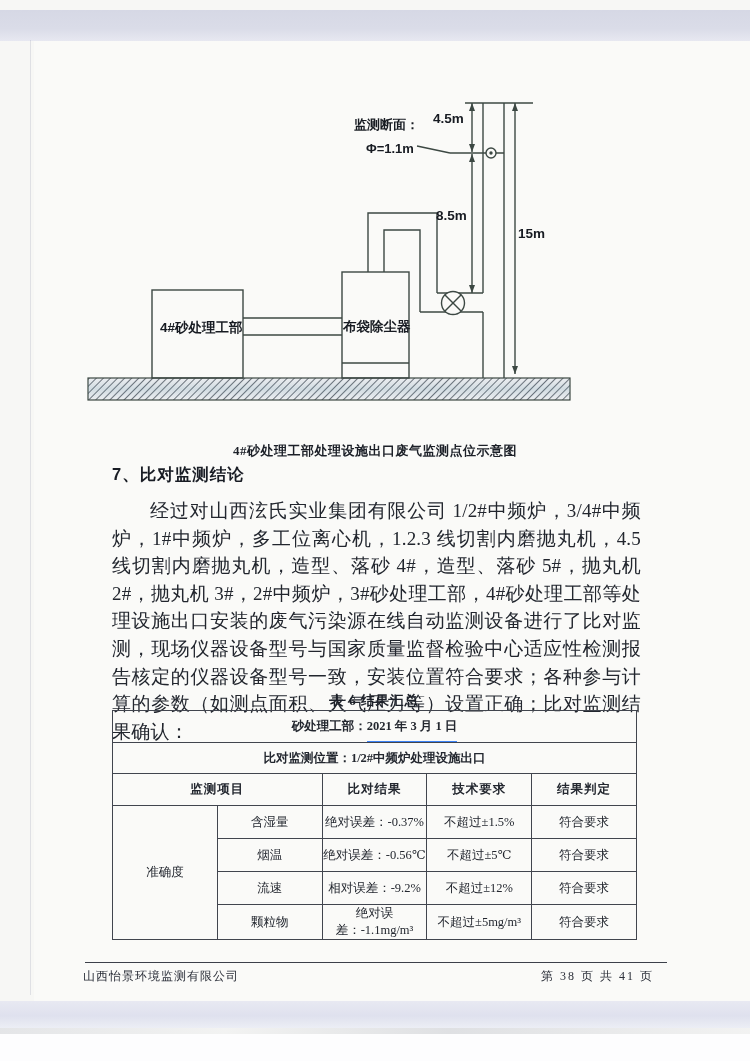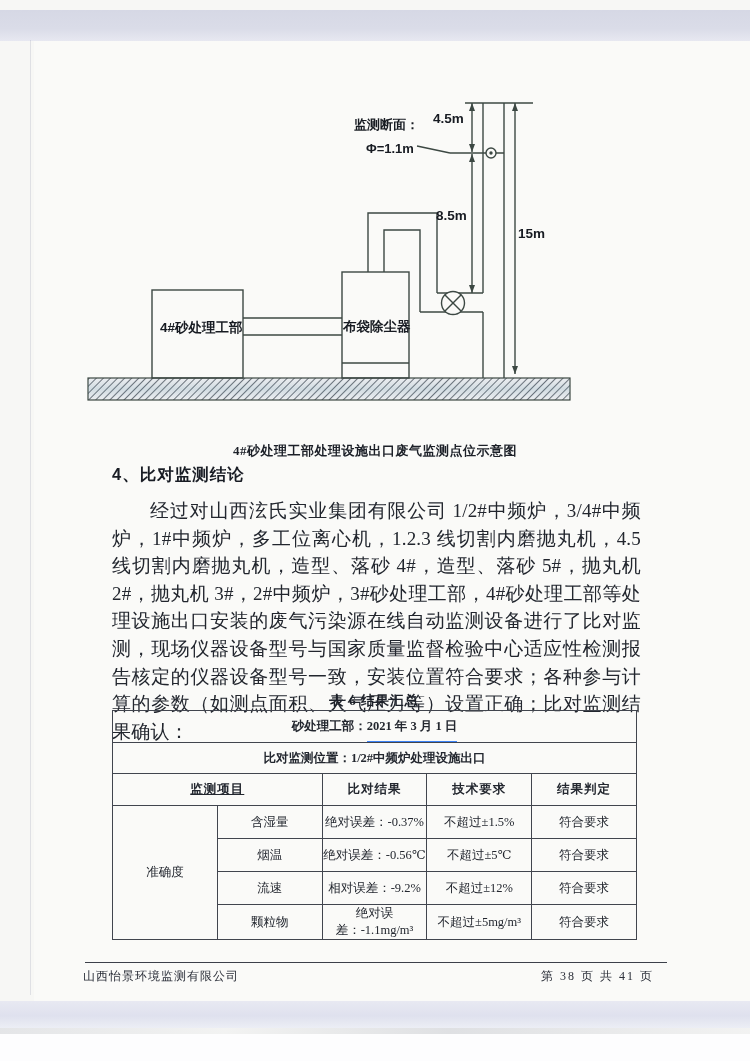--- a/index.html
+++ b/index.html
@@ -146,37 +146,37 @@
   <text class="dtext" x="354" y="129" font-size="13">监测断面：</text>
   <text class="dtext" x="366" y="153" font-size="13">Φ=1.1m</text>
   <text class="dtext" x="433" y="123" font-size="13.5">4.5m</text>
   <text class="dtext" x="436" y="220" font-size="13.5">8.5m</text>
   <text class="dtext" x="518" y="238" font-size="13.5">15m</text>
   <text class="dtext" x="160" y="332" font-size="13.5">4#砂处理工部</text>
   <text class="dtext" x="343" y="331" font-size="13.5">布袋除尘器</text>
 </svg>
 
 <div class="abs caption">4#砂处理工部处理设施出口废气监测点位示意图</div>
-<div class="abs heading">4、比对监测结论</div>
+<div class="abs heading">7、比对监测结论</div>
 <div class="abs para">经过对山西泫氏实业集团有限公司 1/2#中频炉，3/4#中频炉，1#中频炉，多工位离心机，1.2.3 线切割内磨抛丸机，4.5 线切割内磨抛丸机，造型、落砂 4#，造型、落砂 5#，抛丸机 2#，抛丸机 3#，2#中频炉，3#砂处理工部，4#砂处理工部等处理设施出口安装的废气污染源在线自动监测设备进行了比对监测，现场仪器设备型号与国家质量监督检验中心适应性检测报告核定的仪器设备型号一致，安装位置符合要求；各种参与计算的参数（如测点面积、大气压力等）设置正确；比对监测结果确认：</div>
 
 <div class="abs tbl-title">表 6  结果汇总</div>
 
 <table class="cmp">
   <tbody>
       <tr class="r-date">
     <td colspan="5" class="bold">
       <span>砂处理工部：</span><span class="u">2021 年 3 月 1 日</span>
     </td>
   </tr>
   <tr class="r-loc">
     <td colspan="5" class="bold">比对监测位置：1/2#中频炉处理设施出口</td>
   </tr>
   <tr class="r-head">
-    <th colspan="2" style="width:136px;text-decoration:underline;">监测项目</th>
+    <th colspan="2" style="width:136px;">监测项目</th>
     <th style="width:142px;">比对结果</th>
     <th style="width:116px;">技术要求</th>
     <th style="width:131px;font-family:Liberation Serif, serif;">结果判定</th>
   </tr>
   <tr class="r-data">
     <td rowspan="4" style="width:54px;margin-left:12px;">准确度</td>
     <td style="width:82px;">含湿量</td>
     <td>绝对误差：-0.37%</td>
     <td>不超过±1.5%</td>
     <td>符合要求</td>

